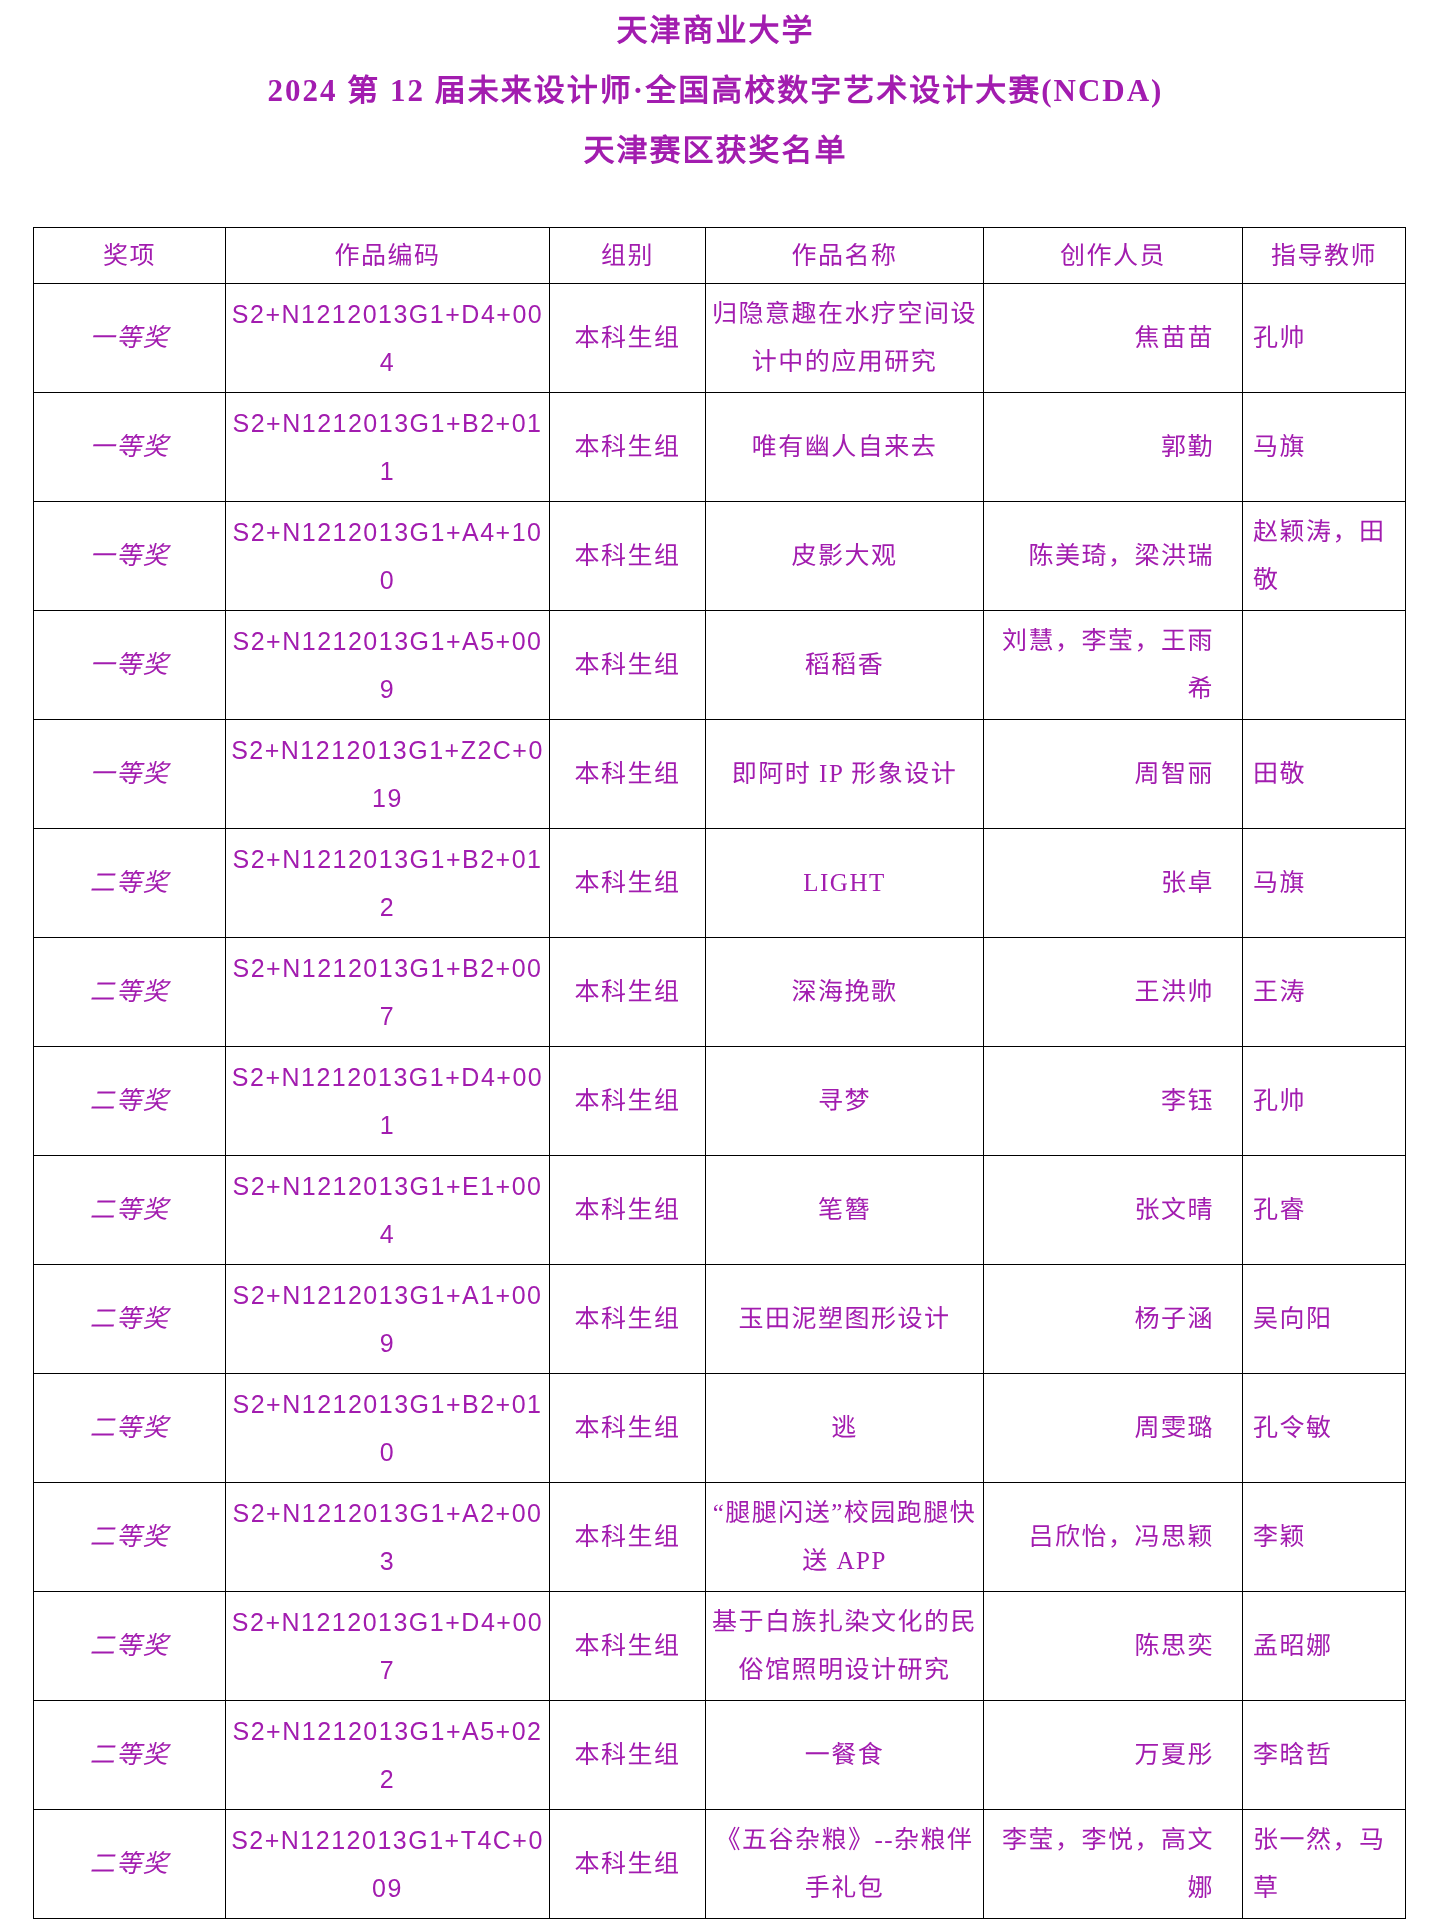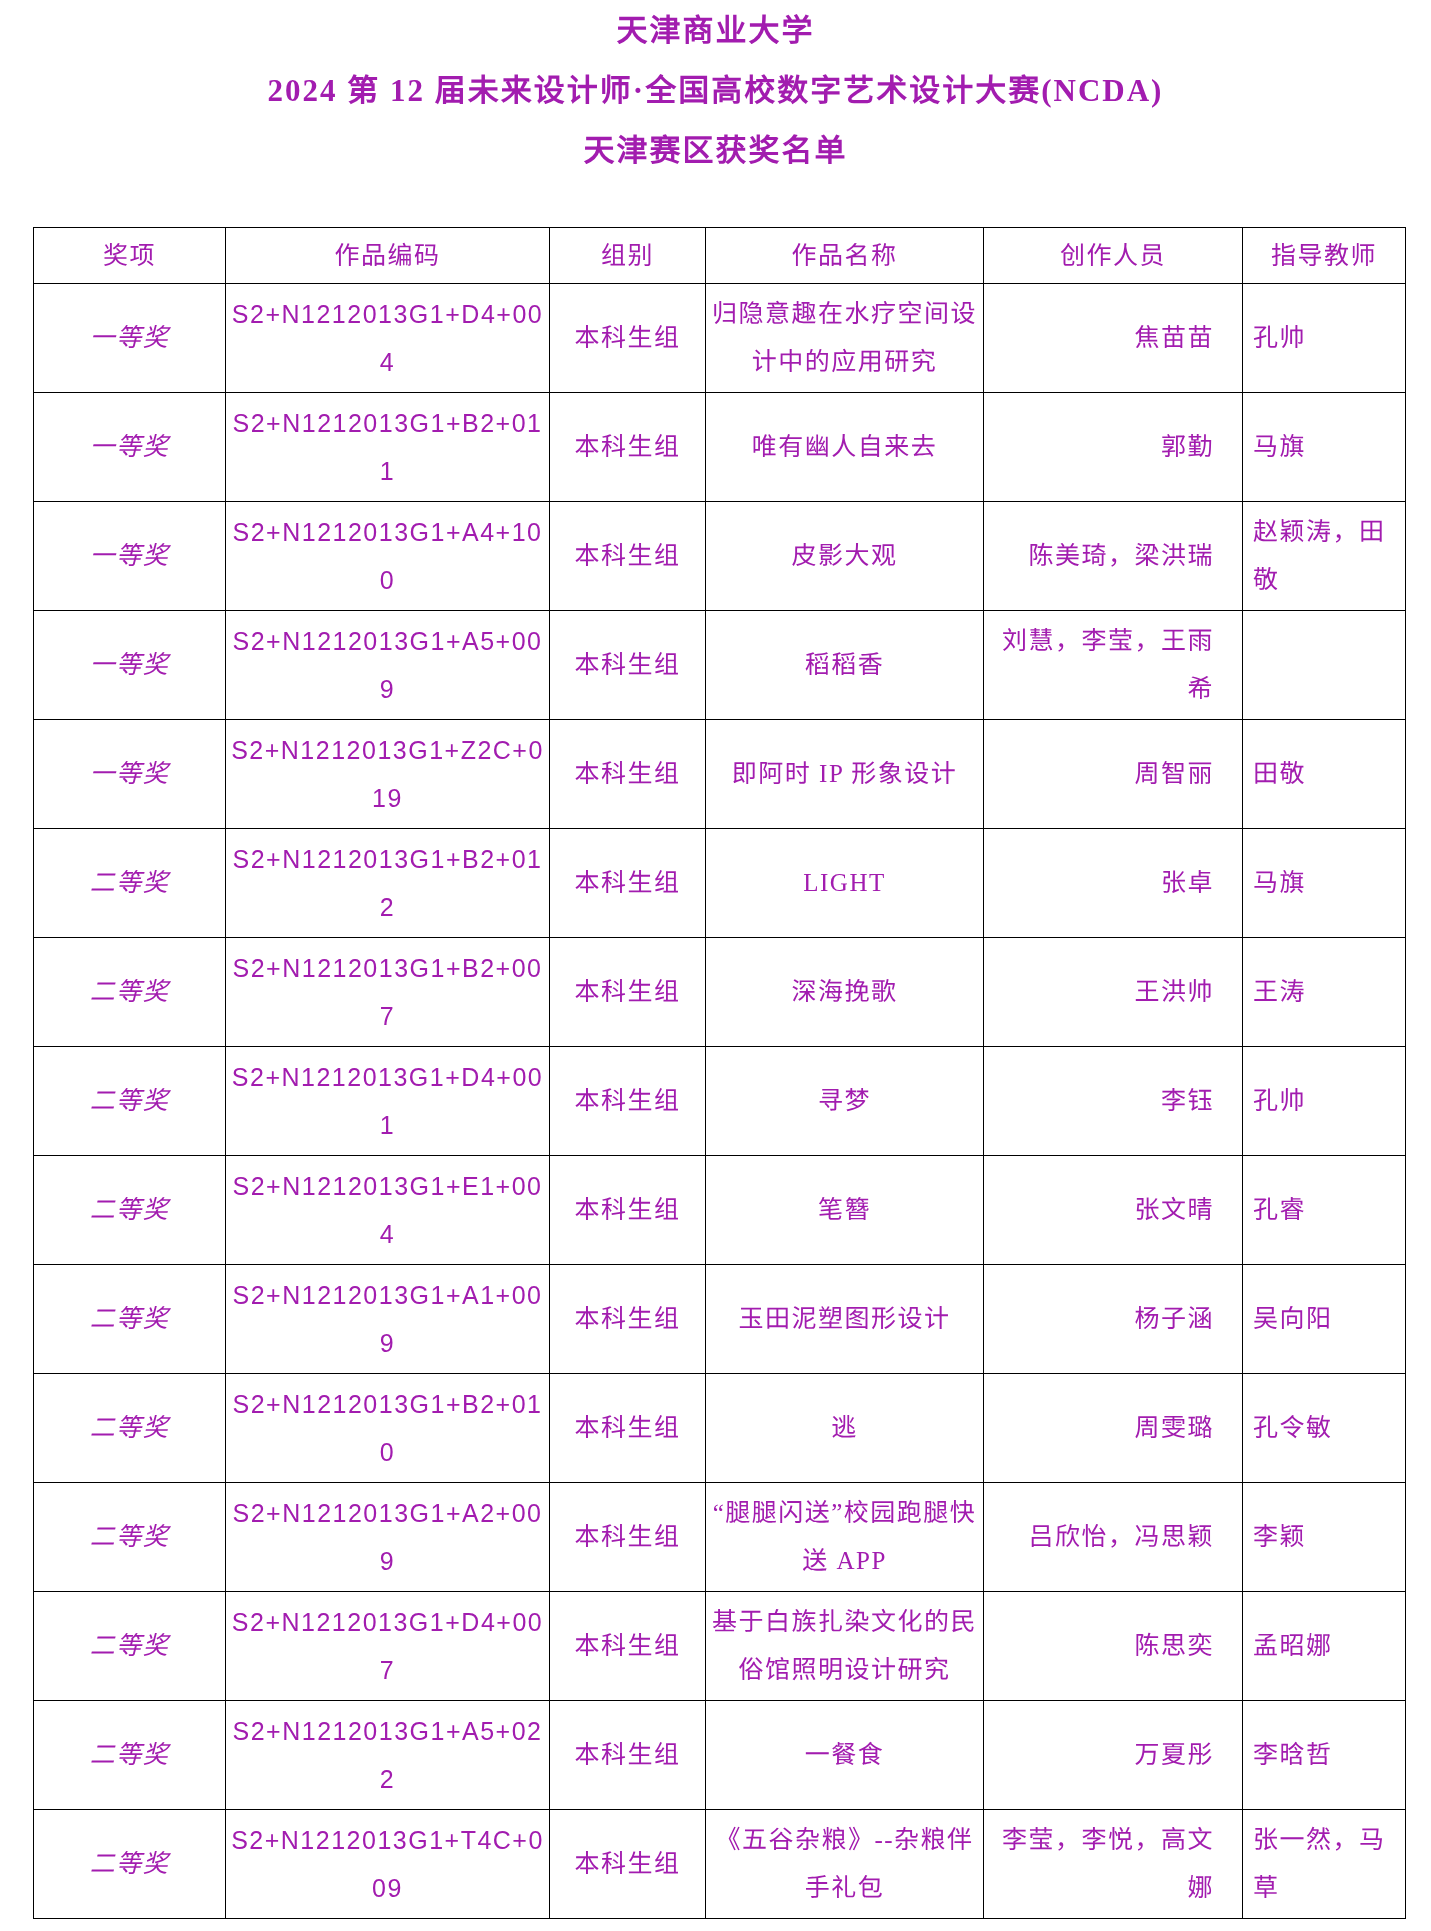--- a/index.html
+++ b/index.html
@@ -184,21 +184,21 @@
         <tr>
           <td class="cell-award">二等奖</td>
           <td class="cell-code">S2+N1212013G1+B2+010</td>
           <td class="cell-group">本科生组</td>
           <td class="cell-work">逃</td>
           <td class="cell-creators">周雯璐</td>
           <td class="cell-instructor">孔令敏</td>
         </tr>
         <tr>
           <td class="cell-award">二等奖</td>
-          <td class="cell-code">S2+N1212013G1+A2+009</td>
+          <td class="cell-code">S2+N1212013G1+A2+003</td>
           <td class="cell-group">本科生组</td>
           <td class="cell-work">“腿腿闪送”校园跑腿快送 APP</td>
           <td class="cell-creators">吕欣怡，冯思颖</td>
           <td class="cell-instructor">李颖</td>
         </tr>
         <tr>
           <td class="cell-award">二等奖</td>
           <td class="cell-code">S2+N1212013G1+D4+007</td>
           <td class="cell-group">本科生组</td>
           <td class="cell-work">基于白族扎染文化的民俗馆照明设计研究</td>

